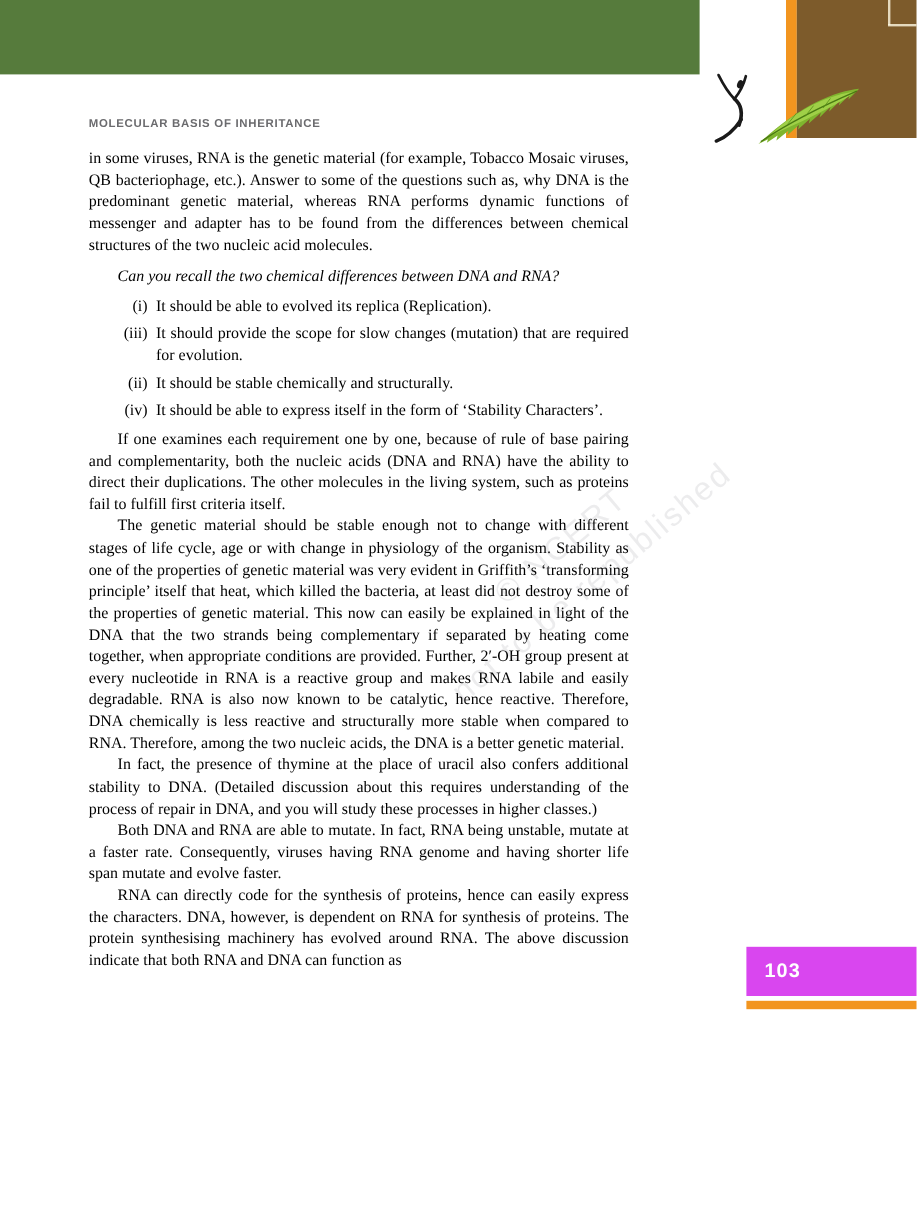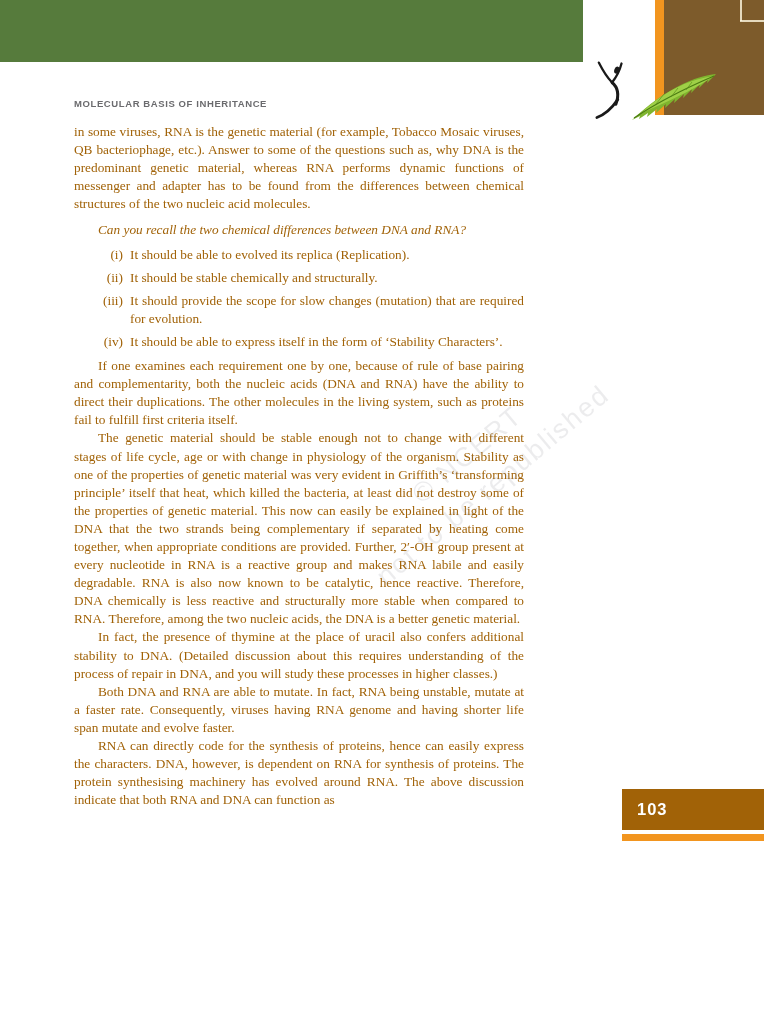--- a/index.html
+++ b/index.html
@@ -23,21 +23,21 @@
   .running-head {
     position:absolute; left:74px; top:98px;
     font-family:"Liberation Sans", sans-serif;
     font-size:9.5px; font-weight:bold; letter-spacing:0.6px;
     color:#6b6b6e;
   }
 
   
   .body-text {
     position:absolute; left:74px; top:123px; width:450px;
-    font-size:13.3px; line-height:18.1px; color:#a16207;
+    font-size:13.3px; line-height:18.1px; color:#000000;
     text-align:justify;
   }
   .body-text p { margin:0; }
   .indent { text-indent:24px; }
   .q-italic { font-style:italic; margin:8px 0 4px 0 !important; text-indent:24px; }
   .criteria { margin:6px 0 6px 0; }
   .criteria-item { display:flex; }
   .criteria-item + .criteria-item { margin-top:5px; }
   .crit-label { flex:none; width:49px; text-align:right; padding-right:7px; }
   .crit-text  { flex:1; text-align:justify; }
@@ -49,21 +49,21 @@
     text-align:center; pointer-events:none;
     font-family:"Liberation Sans", sans-serif;
     color:#8d8d96; opacity:0.16;
     font-size:27px; letter-spacing:2px; line-height:40px;
     white-space:nowrap;
   }
 
   
   .page-num-box {
     position:absolute; left:622px; top:789px; width:142px; height:41px;
-    background:#a16207;
+    background:#d946ef;
   }
   .page-num-box span {
     position:absolute; left:15px; top:0; line-height:41px;
     font-family:"Liberation Sans", sans-serif; font-weight:bold;
     font-size:16.5px; letter-spacing:1px; color:#ffffff;
   }
   .page-num-bar { position:absolute; left:622px; top:834px; width:142px; height:7px; background:#f2951f; }
 
   
   .footer {
@@ -114,26 +114,26 @@
   <main class="body-text">
     <p>in some viruses, RNA is the genetic material (for example, Tobacco Mosaic viruses, QB bacteriophage, etc.).  Answer to some of the questions such as, why DNA is the predominant genetic material, whereas RNA performs dynamic functions of messenger and adapter has to be found from the differences between chemical structures of the two nucleic acid molecules.</p>
     <p class="q-italic">Can you recall the two chemical differences between DNA and RNA?</p>
 
     <div class="criteria">
       <div class="criteria-item">
         <span class="crit-label">(i)</span>
         <span class="crit-text">It should be able to evolved its replica (Replication).</span>
       </div>
       <div class="criteria-item">
+        <span class="crit-label">(iii)</span>
+        <span class="crit-text">It should provide the scope for slow changes (mutation) that are required for evolution.</span>
+      </div>
+      <div class="criteria-item">
         <span class="crit-label">(ii)</span>
         <span class="crit-text">It should be stable chemically and structurally.</span>
-      </div>
-      <div class="criteria-item">
-        <span class="crit-label">(iii)</span>
-        <span class="crit-text">It should provide the scope for slow changes (mutation) that are required for evolution.</span>
       </div>
       <div class="criteria-item">
         <span class="crit-label">(iv)</span>
         <span class="crit-text">It should be able to express itself in the form of ‘Stability Characters’.</span>
       </div>
     </div>
 
     <p class="indent">If one examines each requirement one by one, because of rule of base pairing and complementarity, both the nucleic acids (DNA and RNA) have the ability to direct their duplications. The other molecules in the living system, such as proteins fail to fulfill first criteria itself.</p>
     <p class="indent">The genetic material should be stable enough not to change with different stages of life cycle, age or with change in physiology of the organism.  Stability as one of the properties of genetic material was very evident in Griffith’s ‘transforming principle’ itself that heat, which killed the bacteria, at least did not destroy some of the properties of genetic material. This now can easily be explained in light of the DNA that the two strands being complementary if separated by heating come together, when appropriate conditions are provided.  Further, 2′-OH group present at every nucleotide in RNA is a reactive group and makes RNA labile and easily degradable. RNA is also now known to be catalytic, hence reactive. Therefore, DNA chemically is less reactive and structurally more stable when compared to RNA. Therefore, among the two nucleic acids, the DNA is a better genetic material.</p>
     <p class="indent">In fact, the presence of thymine at the place of uracil also confers additional stability to DNA. (Detailed discussion about this requires understanding of the process of repair in DNA, and you will study these processes in higher classes.)</p>

